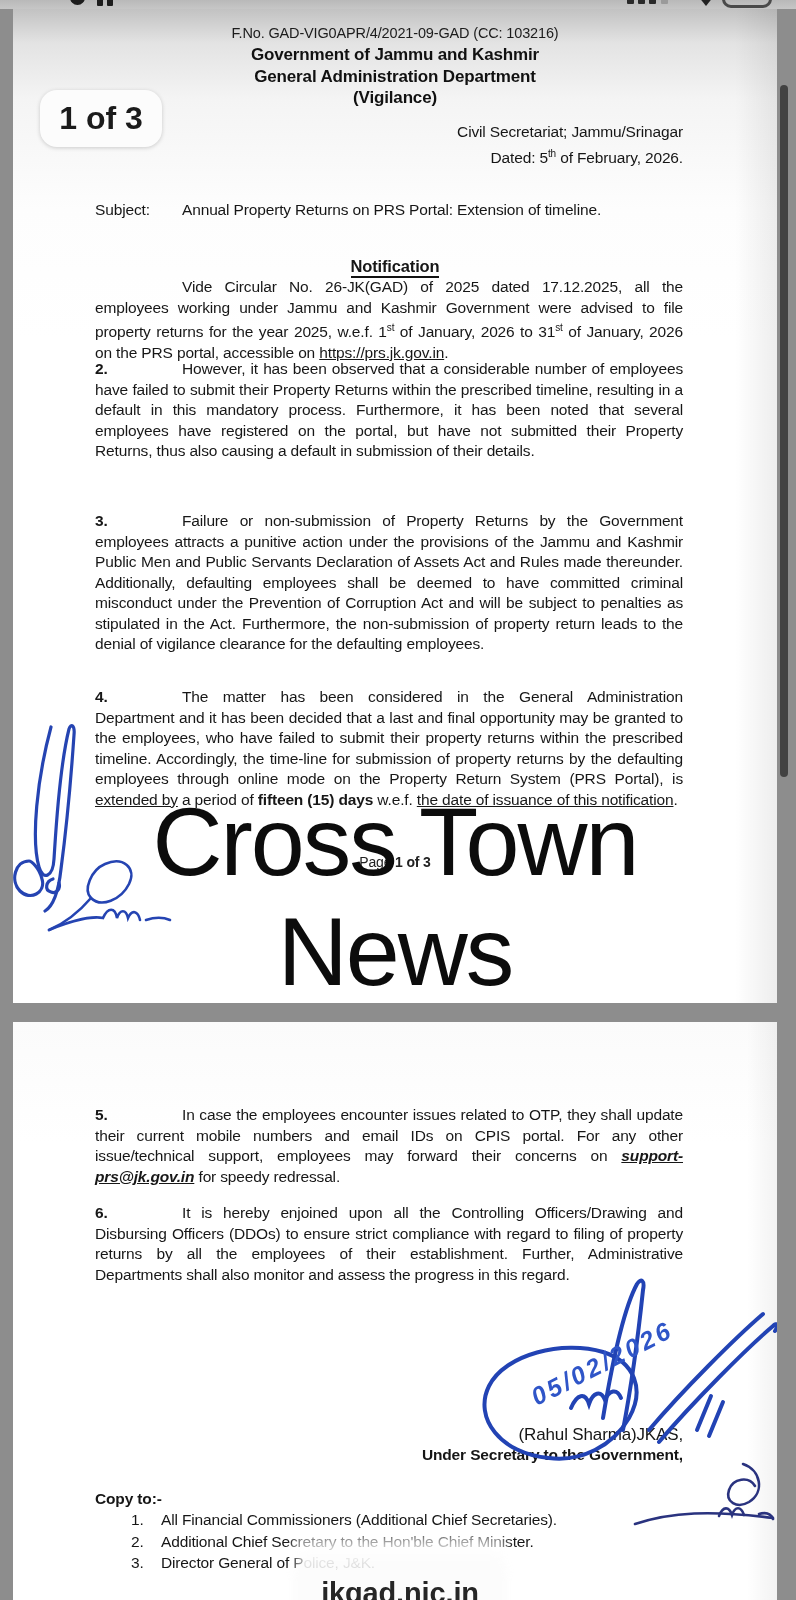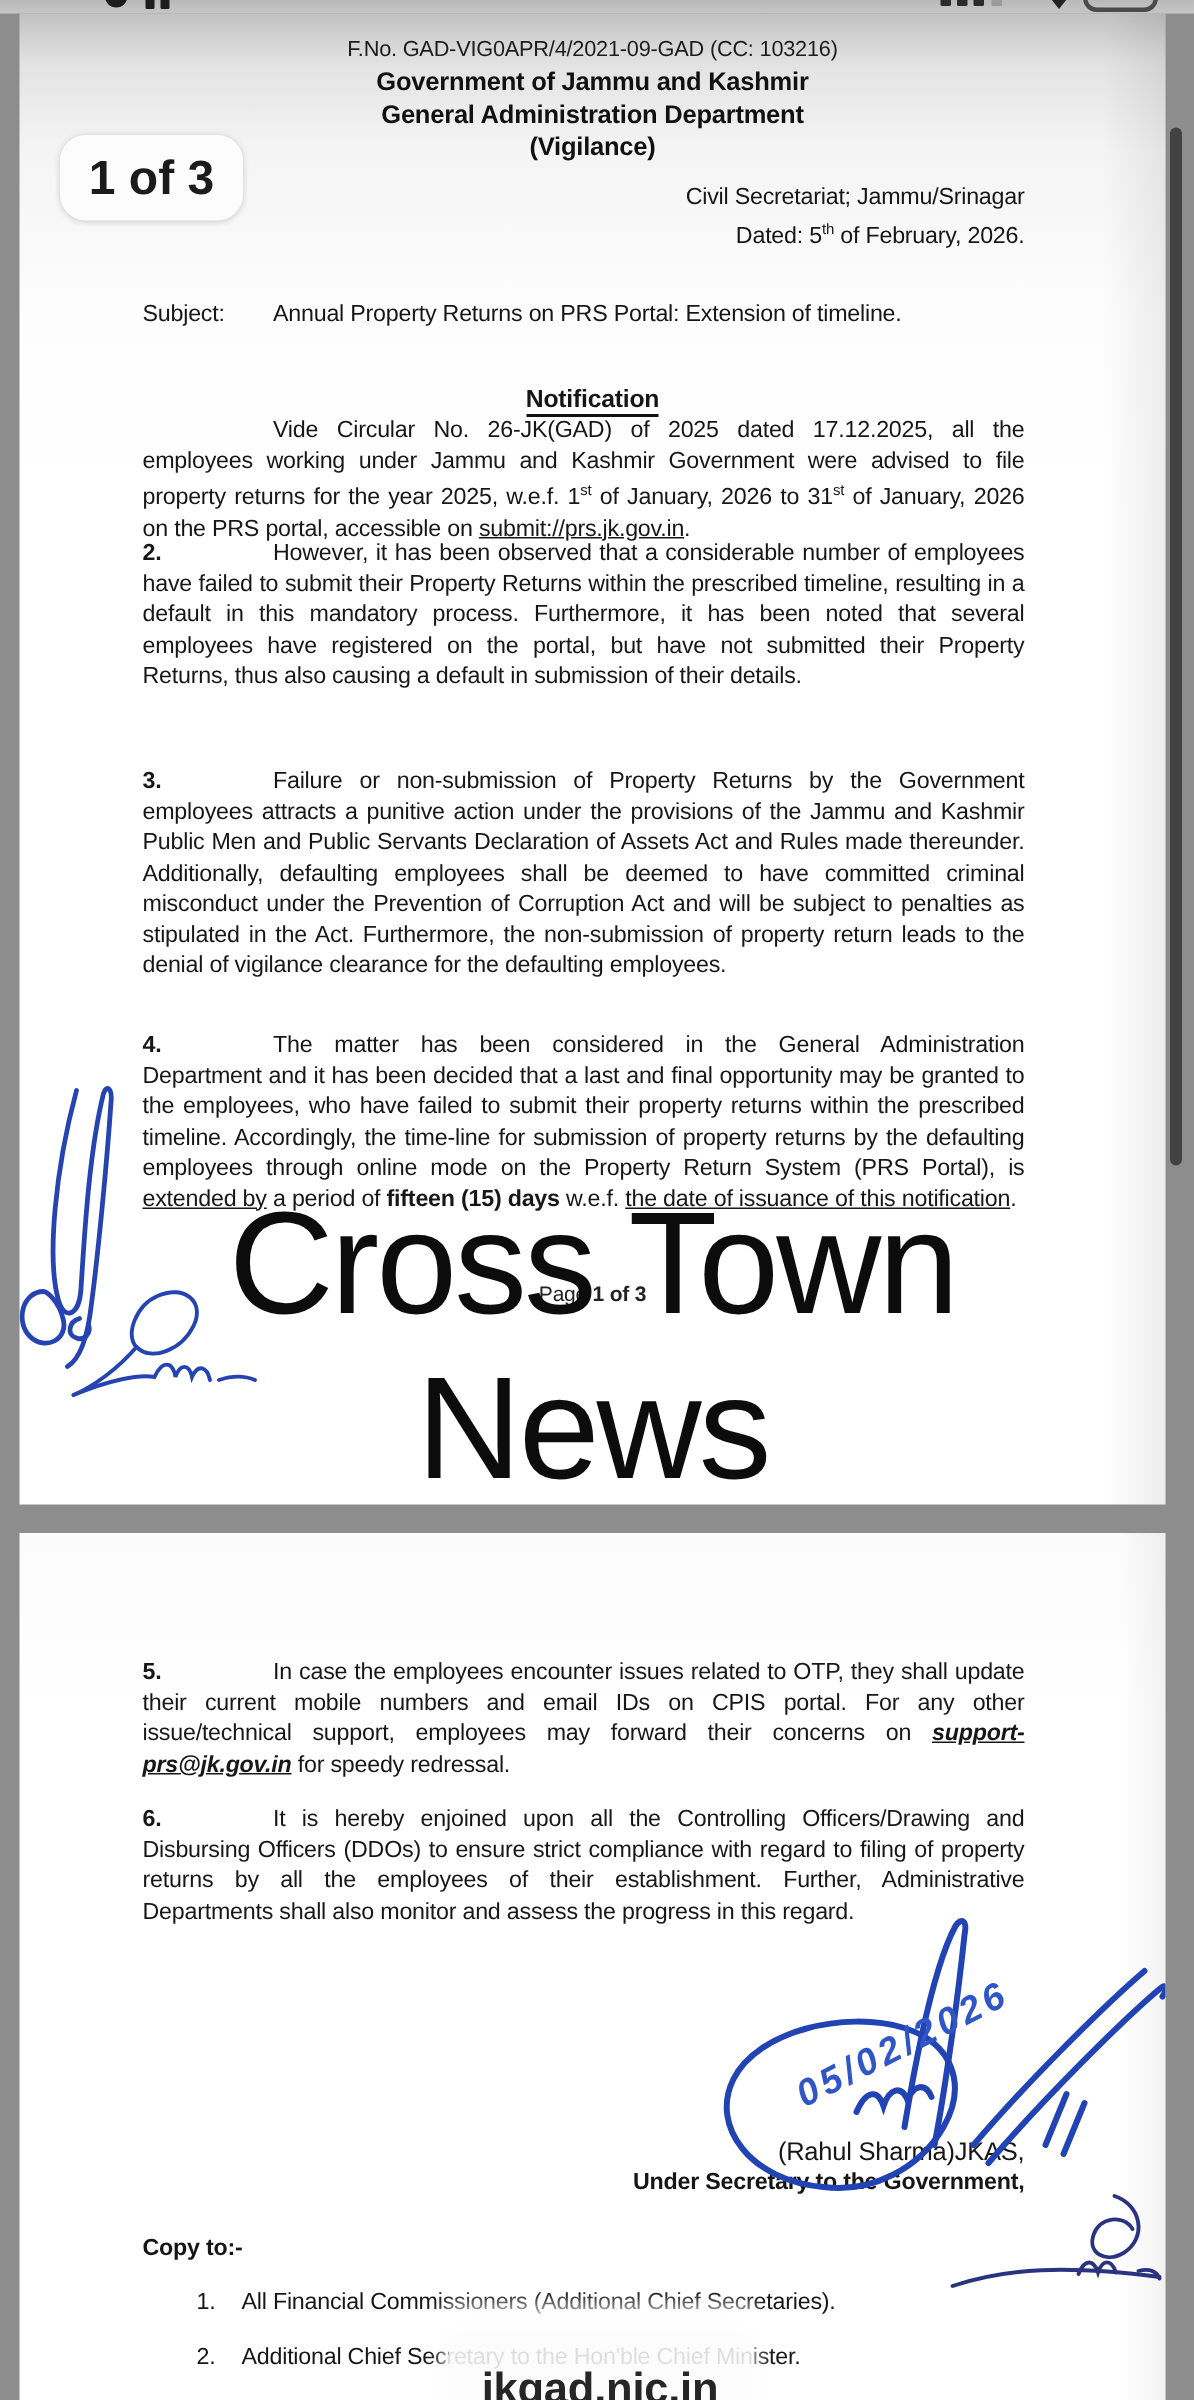--- a/index.html
+++ b/index.html
@@ -66,21 +66,21 @@
   
   .sig{position:absolute;z-index:4;}
   .handdate{position:absolute;left:520px;top:362px;z-index:6;transform:rotate(-27deg);transform-origin:left center;
     font-size:25px;font-weight:700;font-style:italic;letter-spacing:3px;color:#2f55c8;white-space:nowrap;}
 
   .signame{position:absolute;right:94px;top:403px;font-size:17px;text-align:right;}
   .sigtitle{position:absolute;right:94px;top:424px;font-size:15.5px;font-weight:700;text-align:right;}
 
   .copy{position:absolute;left:82px;top:468px;font-size:15.5px;z-index:1;}
   .copylabel{font-weight:700;}
-  .copyrow{margin-left:36px;margin-top:17px;line-height:19.5px;}
+  .copyrow{margin-left:36px;margin-top:2px;line-height:19.5px;}
   .cnum{display:inline-block;width:30px;}
 
   
   .bubble{position:absolute;left:285px;top:528px;width:204px;height:90px;border-radius:26px;
     background:rgba(251,251,251,0.87);z-index:8;box-shadow:0 0 10px 5px rgba(250,250,250,0.65);}
   .bubble:before{content:"";position:absolute;left:-6px;right:-6px;top:-16px;height:26px;border-radius:14px;
     background:rgba(255,255,255,0.55);filter:blur(5px);}
   .bubble .btext{position:absolute;left:0;top:27px;width:100%;text-align:center;font-size:29px;font-weight:600;color:#262626;}
 </style>
 </head>
@@ -115,21 +115,21 @@
 
     <div class="subject">
       <span class="lbl">Subject:</span><span>Annual Property Returns on PRS Portal: Extension of timeline.</span>
     </div>
 
     <div class="heading">
       <span class="hu">Notification</span>
     </div>
 
     <div class="para p1 firstindent">
-      <span>Vide Circular No. 26-JK(GAD) of 2025 dated 17.12.2025, all the employees working under Jammu and Kashmir Government were advised to file property returns for the year 2025, w.e.f. 1</span><sup>st</sup><span> of January, 2026 to 31</span><sup>st</sup><span> of January, 2026 on the PRS portal, accessible on </span><a class="doclink">submit://prs.jk.gov.in</a><span>.</span>
+      <span>Vide Circular No. 26-JK(GAD) of 2025 dated 17.12.2025, all the employees working under Jammu and Kashmir Government were advised to file property returns for the year 2025, w.e.f. 1</span><sup>st</sup><span> of January, 2026 to 31</span><sup>st</sup><span> of January, 2026 on the PRS portal, accessible on </span><a class="doclink">https://prs.jk.gov.in</a><span>.</span>
     </div>
 
     <div class="para p2">
       <span class="pnum">2.</span><span>However, it has been observed that a considerable number of employees have failed to submit their Property Returns within the prescribed timeline, resulting in a default in this mandatory process. Furthermore, it has been noted that several employees have registered on the portal, but have not submitted their Property Returns, thus also causing a default in submission of their details.</span>
     </div>
 
     <div class="para p3">
       <span class="pnum">3.</span><span>Failure or non-submission of Property Returns by the Government employees attracts a punitive action under the provisions of the Jammu and Kashmir Public Men and Public Servants Declaration of Assets Act and Rules made thereunder. Additionally, defaulting employees shall be deemed to have committed criminal misconduct under the Prevention of Corruption Act and will be subject to penalties as stipulated in the Act. Furthermore, the non-submission of property return leads to the denial of vigilance clearance for the defaulting employees.</span>
     </div>
 

